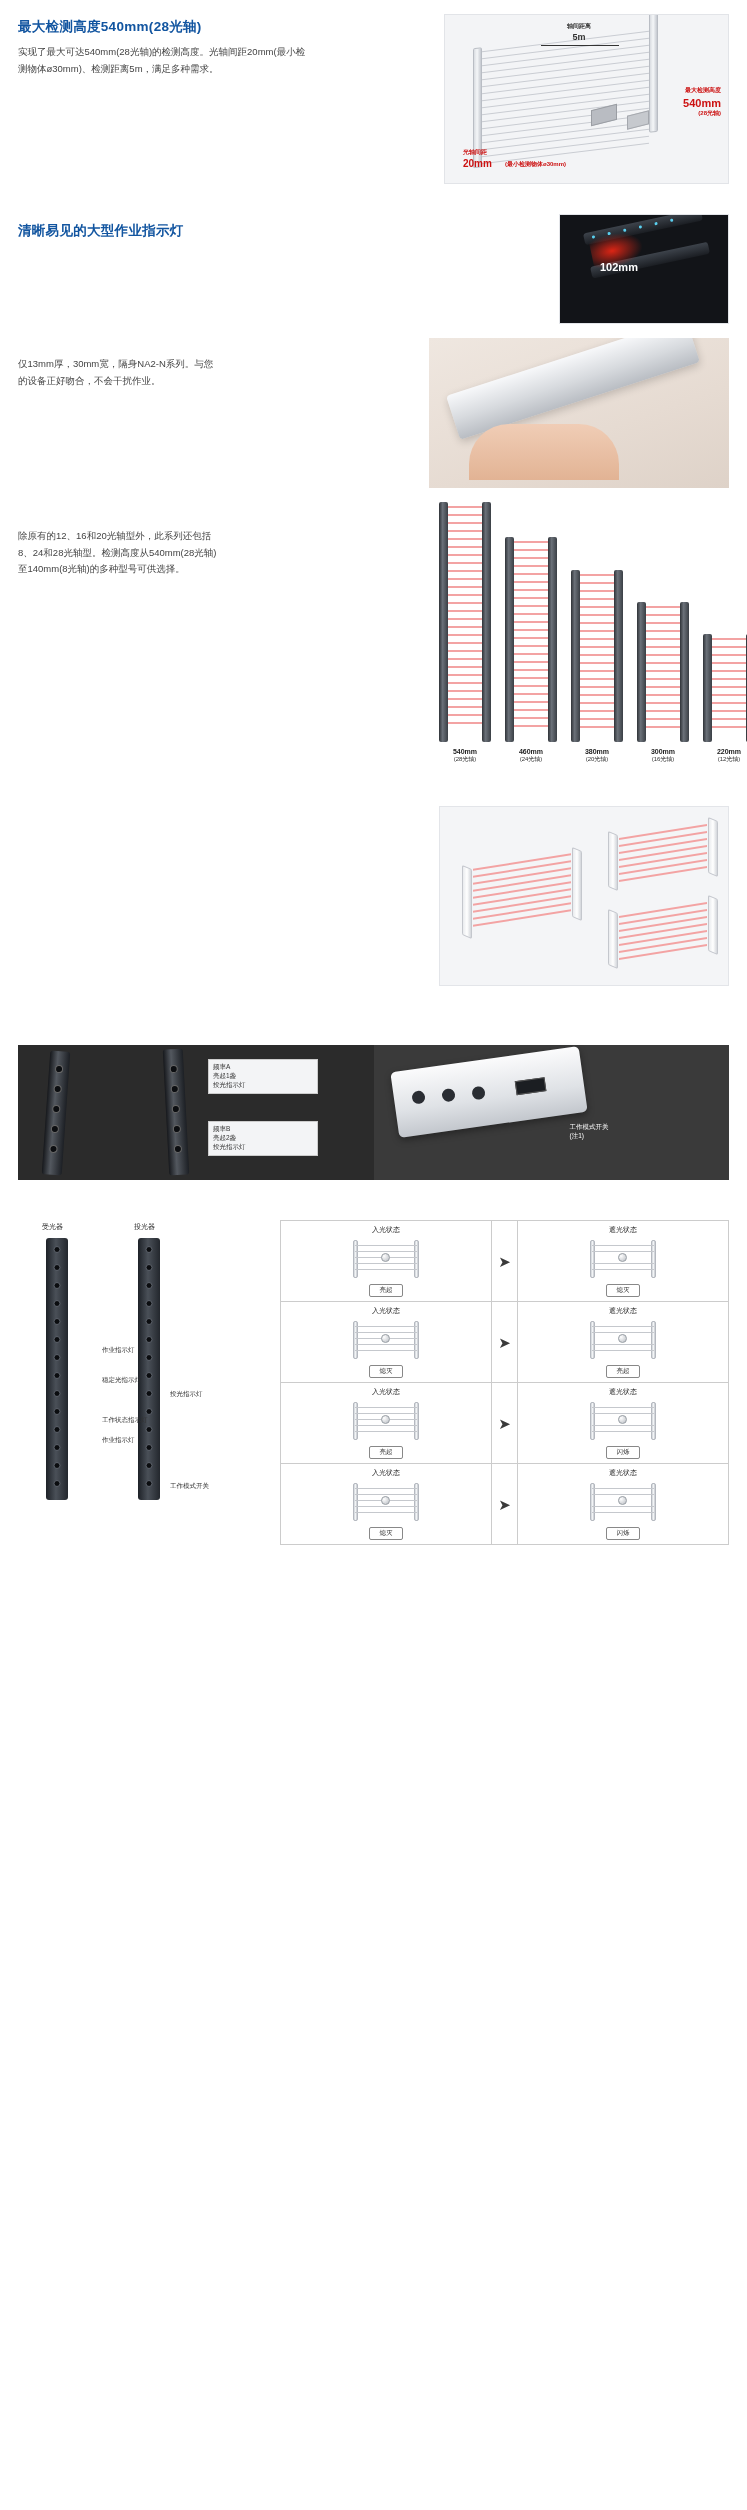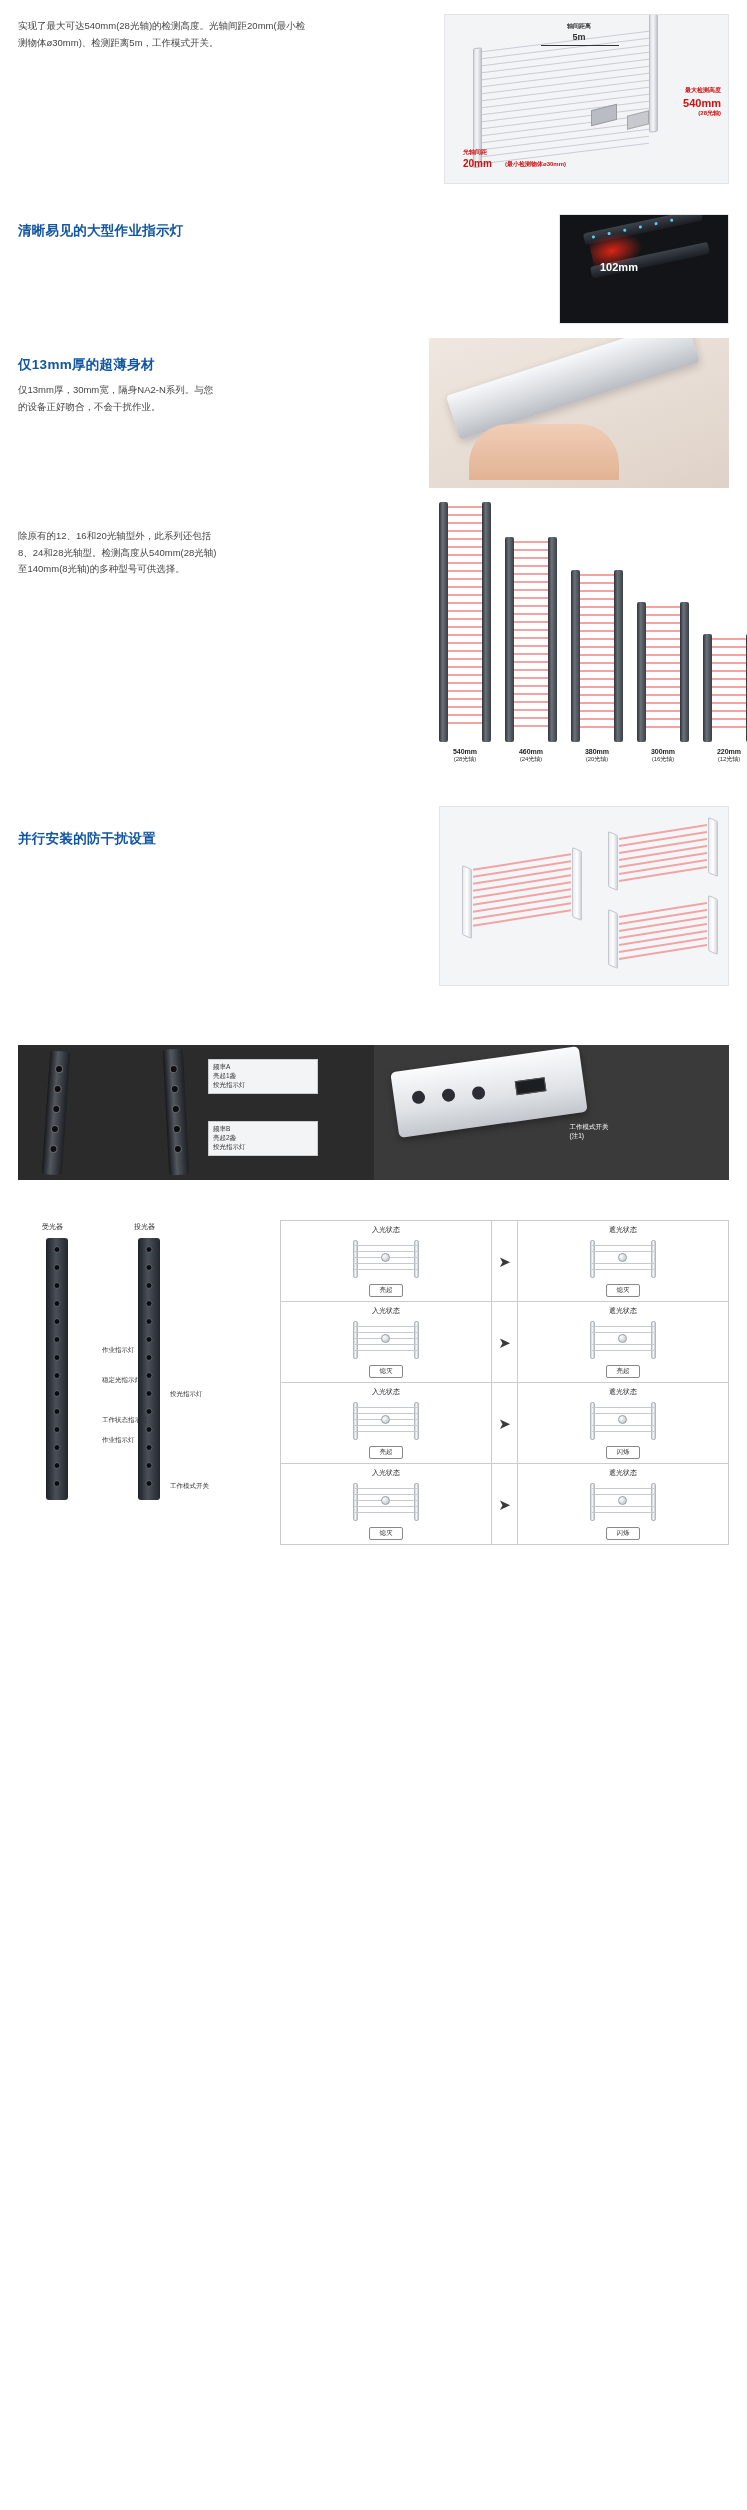--- a/index.html
+++ b/index.html
@@ -125,21 +125,22 @@
   .arrow-glyph { font-size:15px; color:#3a3a3a; line-height:1; }
 
   .smallnote { font-size:6.5px; color:#333; }
 </style>
 </head>
 <body>
 
 <div class="page">
 
   <div class="section s1" style="height:200px;">
-    <p class="sec-body txt">实现了最大可达540mm(28光轴)的检测高度。光轴间距20mm(最小检测物体ø30mm)、检测距离5m，工作模式开关。</p>
+    <h2 class="sec-title">最大检测高度540mm(28光轴)</h2>
+    <p class="sec-body txt">实现了最大可达540mm(28光轴)的检测高度。光轴间距20mm(最小检测物体ø30mm)、检测距离5m，满足多种需求。</p>
 
     <div class="fig figbox">
 
       <div style="position:absolute;left:28px;top:22px;width:185px;height:120px;transform:skewY(-7deg);">
         <div class="rail" style="left:0;top:0;height:120px;"></div>
         <div class="rail" style="right:0;top:-14px;height:120px;"></div>
         <div class="beams" style="left:9px;right:9px;top:2px;bottom:2px;">
           <div class="beam" style="top:2px"></div>
             <div class="beam" style="top:9px"></div>
           <div class="beam" style="top:16px"></div>
@@ -194,21 +195,20 @@
           <span class="dot" style="left:86px;top:2px;background:#5ad0f0;"></span>
         </div>
         <div style="position:absolute;left:24px;top:6px;width:52px;height:34px;background:radial-gradient(ellipse at 40% 50%,rgba(255,40,20,.85),rgba(255,40,20,0) 70%);"></div>
       </div>
       <div class="lbl" style="left:40px;top:46px;color:#fff;font-size:11px;font-weight:bold;">102mm</div>
       <div class="arrowline" style="left:34px;top:36px;width:54px;background:#fff;"></div>
     </div>
   </div>
 
   <div class="section s3" style="height:170px;">
-    <h2 class="sec-title">仅13mm厚的超薄身材</h2>
     <p class="sec-body txt">仅13mm厚，30mm宽，隔身NA2-N系列。与您的设备正好吻合，不会干扰作业。</p>
 
     <div class="fig figbox" style="border:none;">
       <div style="position:absolute;left:18px;top:18px;width:252px;height:46px;transform:rotate(-18deg);
                   background:linear-gradient(180deg,#f7f8fa,#d7dade 55%,#b9bdc3);border-radius:4px;
                   box-shadow:0 3px 8px rgba(0,0,0,.18);"></div>
       <div style="position:absolute;left:40px;top:86px;width:150px;height:56px;border-radius:40px 40px 0 0;
                   background:linear-gradient(180deg,#f0cdb6,#e2b394);"></div>
     </div>
   </div>
@@ -360,21 +360,20 @@
       </div>
       <div class="cur-lab" style="left:266px;width:68px;">
         <span>220mm</span>
         <small>(12光轴)</small>
       </div>
 
     </div>
   </div>
 
   <div class="section s5" style="height:205px;">
-    <h2 class="sec-title">并行安装的防干扰设置</h2>
 
     <div class="fig figbox" style="background:#f4f5f7;">
 
       <div style="position:absolute;left:22px;top:42px;width:120px;height:88px;">
         <div style="position:absolute;left:0;top:18px;width:10px;height:70px;background:linear-gradient(90deg,#e9ebee,#fff,#d3d6db);border:1px solid #c4c7cd;border-radius:2px;transform:skewY(22deg);"></div>
         <div style="position:absolute;right:0;top:0;width:10px;height:70px;background:linear-gradient(90deg,#e9ebee,#fff,#d3d6db);border:1px solid #c4c7cd;border-radius:2px;transform:skewY(22deg);"></div>
         <div style="position:absolute;left:11px;right:11px;top:10px;height:64px;transform:skewY(-9deg);">
           <div class="cur-beam" style="left:0;right:0;top:2px;"></div>
           <div class="cur-beam" style="left:0;right:0;top:9px;"></div>
           <div class="cur-beam" style="left:0;right:0;top:16px;"></div>

